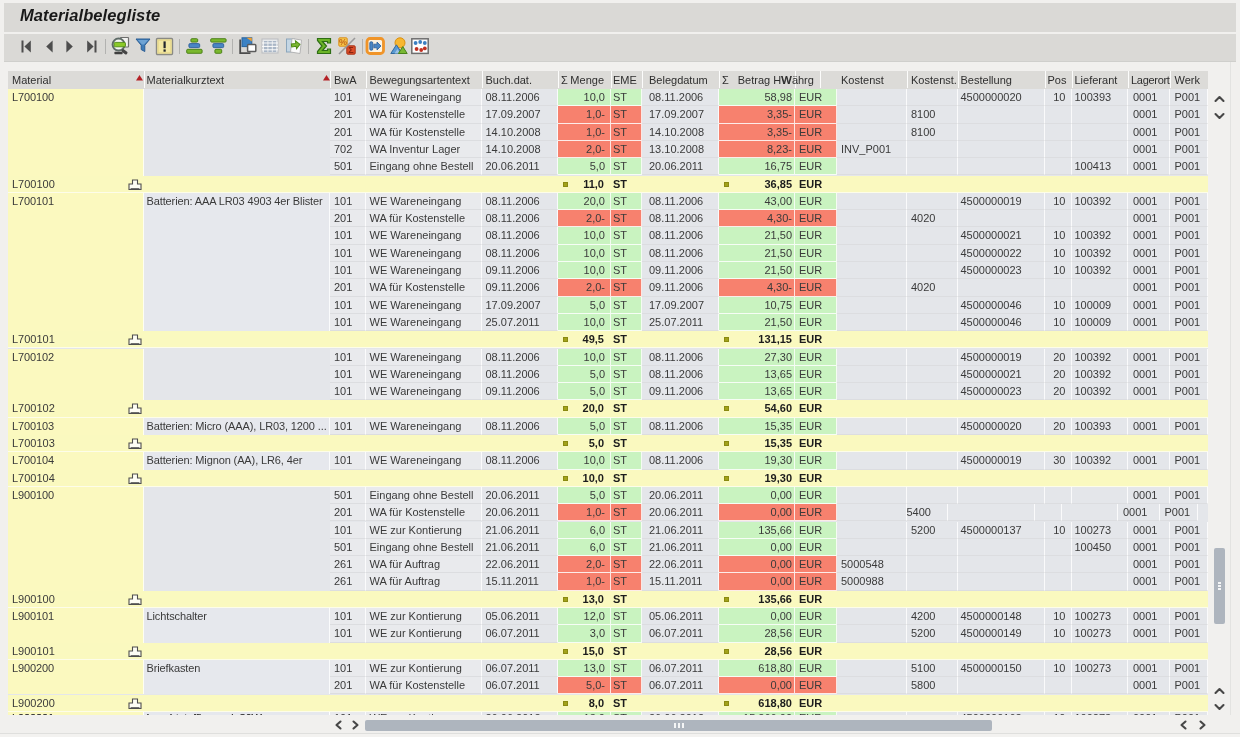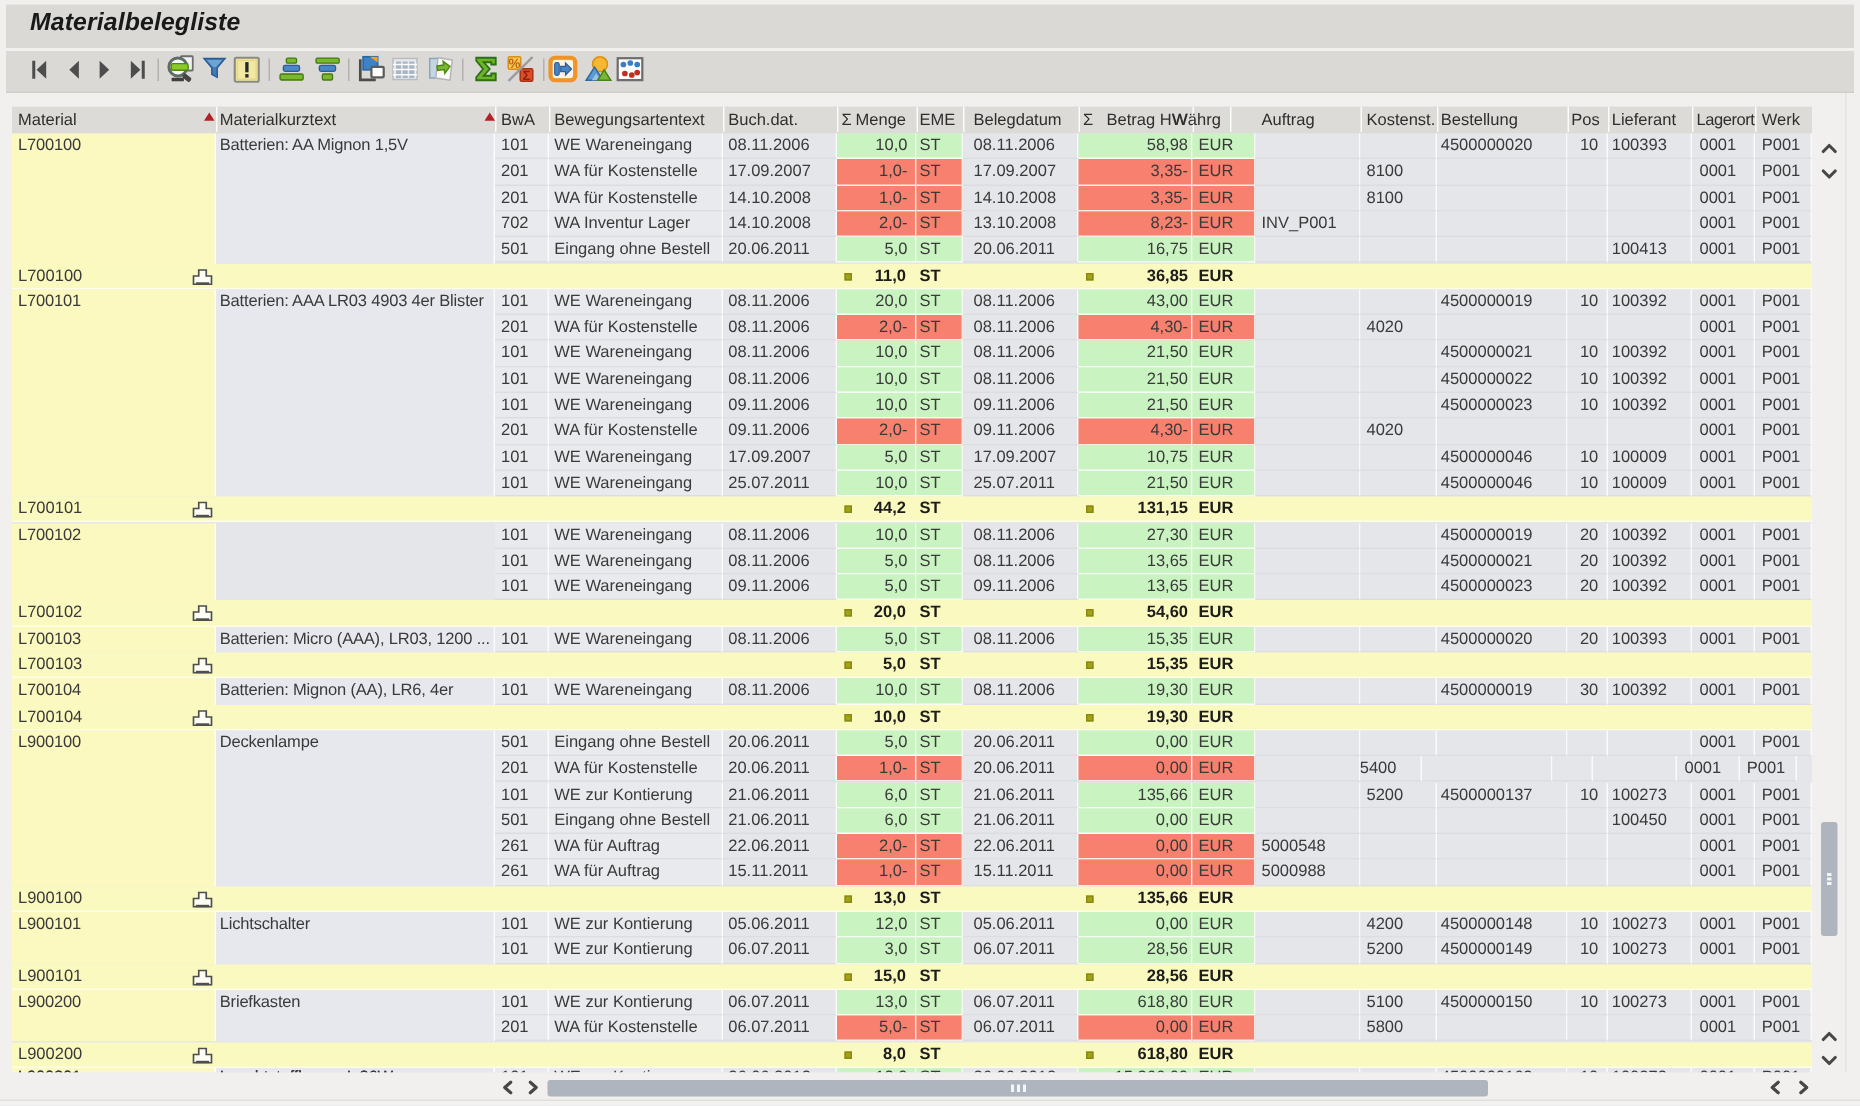--- a/index.html
+++ b/index.html
@@ -162,21 +162,21 @@
         <span style="position:absolute;left:7.5px">Belegdatum</span>
       </div>
 <div class="hc" style="left:710.5px;width:76px">
         <span style="position:absolute;left:3.5px">Σ</span>
         <span style="position:absolute;right:3px">Betrag HW</span>
       </div>
 <div class="hc" style="left:769px;width:42.5px">
         <span style="position:absolute;left:4.5px">Währg</span>
       </div>
 <div class="hc" style="left:829px;width:69.5px">
-        <span style="position:absolute;left:4px">Auftrag</span>
+        <span style="position:absolute;left:4px">Kostenst</span>
       </div>
 <div class="hc" style="left:898.5px;width:51px">
         <span style="position:absolute;left:4.5px">Kostenst.</span>
       </div>
 <div class="hc" style="left:949.5px;width:87px">
         <span style="position:absolute;left:3px">Bestellung</span>
       </div>
 <div class="hc" style="left:1036.5px;width:27px">
         <span style="position:absolute;right:5px">Pos</span>
       </div>
@@ -185,21 +185,20 @@
       </div>
 <div class="hc" style="left:1119.5px;width:42px">
         <span style="position:absolute;left:3.5px;letter-spacing:-0.3px">Lagerort</span>
       </div>
 <div class="hc" style="left:1161.5px;width:38.5px">
         <span style="position:absolute;left:5px">Werk</span>
       </div>
 </div>
 <div class="abs" style="left:0;top:18px;width:1200px;height:626px">
 <div class="mcell" style="top:0.0px;width:135.5px;height:86.5px;background:#fbf9bf;padding-left:4px">L700100</div>
-<div class="mcell" style="top:0.0px;left:135.5px;width:186.5px;height:86.5px;background:#e6e8ed;padding-left:3px">Batterien: AA Mignon 1,5V</div>
 <div class="row" style="top:0.0px;height:17.3px">
         <span class="lite" style="width:35.5px;padding-left:4px">101</span>
         <span class="lite" style="width:116.5px;padding-left:4px">WE Wareneingang</span>
         <span class="dark" style="width:76px;padding-left:3.5px">08.11.2006</span>
         <span class="g ra" style="width:52.5px;padding-right:4.5px">10,0</span>
         <span class="g" style="width:31px;padding-left:2.5px">ST</span>
         <span class="dark" style="width:77px;padding-left:7.5px">08.11.2006</span>
         <span class="g ra" style="width:76px;padding-right:1.5px">58,98</span>
         <span class="g" style="width:42.5px;padding-left:4.5px">EUR</span>
         <span class="dark" style="width:69.5px;padding-left:4px"></span>
@@ -429,21 +428,21 @@
         <span class="dark" style="width:42px;padding-left:5.5px">0001</span>
         <span class="dark" style="width:38.5px;padding-left:5px">P001</span>
       </div>
 <div class="sub" style="top:242.20000000000007px;height:17.3px">
         <span class="tt" style="left:4px">L700101</span>
         <svg style="left:120px;top:3px" width="14" height="12" viewBox="0 0 14 12">
           <path d="M4.5 1 H9.5 V5 H13 V10.5 H1 V5 H4.5 Z" fill="#fdfdf4" stroke="#4e4e4e" stroke-width="1.1"></path>
           <rect x="2.6" y="9.2" width="8.8" height="1.6" fill="#4e4e4e"></rect>
         </svg>
         <span class="bullet" style="left:554.5px;top:6px"></span>
-        <span class="tt ra" style="left:520px;width:76px"><b>44,2</b></span>
+        <span class="tt ra" style="left:520px;width:76px"><b>49,5</b></span>
         <span class="tt" style="left:605px"><b>ST</b></span>
         <span class="bullet" style="left:715.5px;top:6px"></span>
         <span class="tt ra" style="left:690px;width:94px"><b>131,15</b></span>
         <span class="tt" style="left:791px"><b>EUR</b></span>
       </div>
 <div class="mcell" style="top:259.50000000000006px;width:135.5px;height:51.900000000000006px;background:#fbf9bf;padding-left:4px">L700102</div>
 <div class="row" style="top:259.50000000000006px;height:17.3px">
         <span class="lite" style="width:35.5px;padding-left:4px">101</span>
         <span class="lite" style="width:116.5px;padding-left:4px">WE Wareneingang</span>
         <span class="dark" style="width:76px;padding-left:3.5px">08.11.2006</span>
@@ -565,21 +564,20 @@
           <rect x="2.6" y="9.2" width="8.8" height="1.6" fill="#4e4e4e"></rect>
         </svg>
         <span class="bullet" style="left:554.5px;top:6px"></span>
         <span class="tt ra" style="left:520px;width:76px"><b>10,0</b></span>
         <span class="tt" style="left:605px"><b>ST</b></span>
         <span class="bullet" style="left:715.5px;top:6px"></span>
         <span class="tt ra" style="left:690px;width:94px"><b>19,30</b></span>
         <span class="tt" style="left:791px"><b>EUR</b></span>
       </div>
 <div class="mcell" style="top:397.90000000000015px;width:135.5px;height:103.80000000000001px;background:#fbf9bf;padding-left:4px">L900100</div>
-<div class="mcell" style="top:397.90000000000015px;left:135.5px;width:186.5px;height:103.80000000000001px;background:#e6e8ed;padding-left:3px">Deckenlampe</div>
 <div class="row" style="top:397.90000000000015px;height:17.3px">
         <span class="lite" style="width:35.5px;padding-left:4px">501</span>
         <span class="lite" style="width:116.5px;padding-left:4px">Eingang ohne Bestell</span>
         <span class="dark" style="width:76px;padding-left:3.5px">20.06.2011</span>
         <span class="g ra" style="width:52.5px;padding-right:4.5px">5,0</span>
         <span class="g" style="width:31px;padding-left:2.5px">ST</span>
         <span class="dark" style="width:77px;padding-left:7.5px">20.06.2011</span>
         <span class="g ra" style="width:76px;padding-right:1.5px">0,00</span>
         <span class="g" style="width:42.5px;padding-left:4.5px">EUR</span>
         <span class="dark" style="width:69.5px;padding-left:4px"></span>

